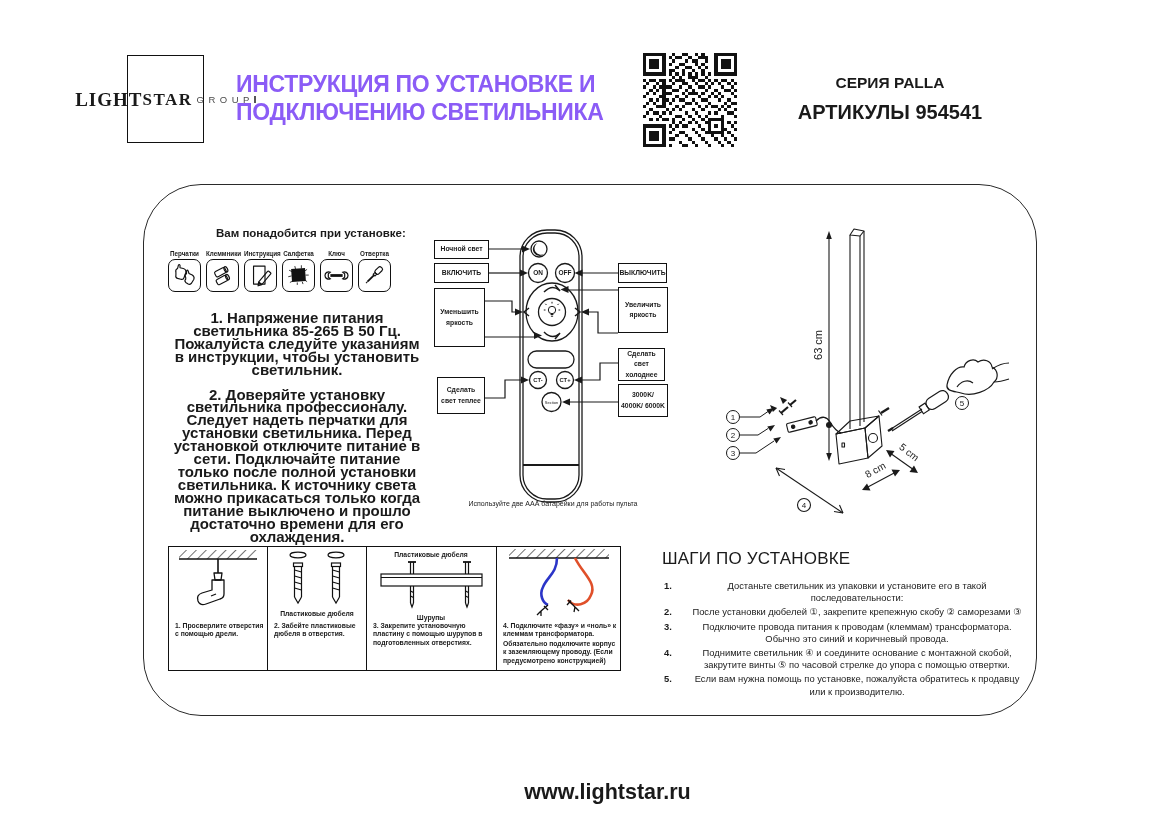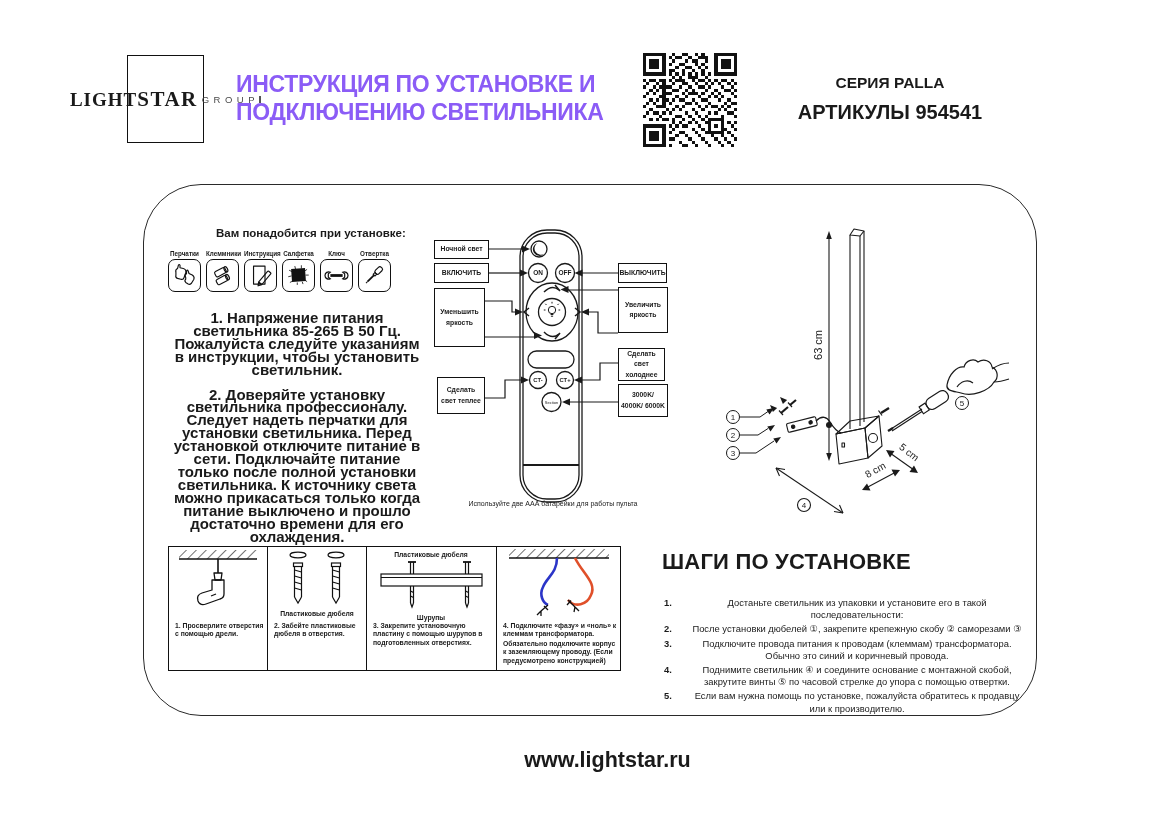--- a/index.html
+++ b/index.html
@@ -6,21 +6,21 @@
   html,body { width:1169px; height:826px; background:#fff; overflow:hidden;
     font-family:"Liberation Sans","DejaVu Sans",sans-serif; color:#1a1a1a; }
   .abs { position:absolute; }
   svg { display:block; font-family:inherit; }
   svg text { fill:#1a1a1a; }
 
   
   .logo-box { left:127px; top:55px; width:77px; height:88px; border:1.6px solid #111;
     display:flex; flex-direction:row; align-items:center; justify-content:center; }
   .logo-l1 { font-family:"Liberation Serif","DejaVu Serif",serif; font-weight:bold; font-size:19px; letter-spacing:1px; line-height:19px;}
-  .logo-l2 { font-family:"Liberation Serif","DejaVu Serif",serif; font-weight:bold; font-size:21px; letter-spacing:1.5px; line-height:21px;}
+  .logo-l2 { font-family:"Liberation Serif","DejaVu Serif",serif; font-weight:bold; font-size:17px; letter-spacing:1.5px; line-height:21px;}
   .logo-l3 { font-size:9.5px; letter-spacing:4.5px; color:#4a4a4a; margin:3px 0 3px 4px; }
   .flag { width:60px; height:7px; border:1px solid #555; display:flex; }
   .flag span { flex:1; }
   .doc-title { left:236px; top:70px; width:420px; font-weight:bold; font-size:23px; line-height:28px; letter-spacing:-0.3px; color:#8b5cf6;}
   .series { left:760px; top:74px; width:260px; text-align:center; font-weight:bold; font-size:15.5px; }
   .article { left:760px; top:101px; width:260px; text-align:center; font-weight:bold; font-size:20px; }
 
   
   .sheet { left:143px; top:184px; width:894px; height:532px; border:1.4px solid #2a2a2a; border-radius:58px; }
 
@@ -44,26 +44,26 @@
 
   
   .panels { left:168px; top:546px; display:flex; }
   .panel { position:relative; border:1px solid #111; height:125px; background:#fff; }
   .panel + .panel { margin-left:-1px; }
   .pcap { position:absolute; left:6px; right:3px; top:75px; font-size:6.8px; font-weight:600; line-height:8.4px; }
   .pcap2 { margin-top:3px; }
 
   
   .steps { left:662px; top:549px; width:362px; }
-  .steps-heading { font-size:22px; font-weight:700; letter-spacing:0.2px; margin-bottom:22px; }
+  .steps-heading { font-size:17px; font-weight:400; letter-spacing:0.2px; margin-bottom:11px; }
   .step { display:flex; font-size:9.4px; line-height:12.2px; margin-bottom:2px; }
   .step .n { width:28px; flex:none; font-weight:bold; padding-left:2px; }
   .step .t { flex:1;text-align:center; }
 
-  .footer { left:0; top:748px; width:1169px; text-align:center; font-weight:bold; font-size:21.5px;padding-left:46px; }
+  .footer { left:0; top:780px; width:1169px; text-align:center; font-weight:bold; font-size:21.5px;padding-left:46px; }
 </style>
 </head>
 <body>
 
 <div class="abs logo-box">
   <div class="logo-l1">LIGHT</div>
   <div class="logo-l2">STAR</div>
   <div class="logo-l3">GROUP</div>
   <div class="flag">
     <span style="background:#3f9b4c"></span>

